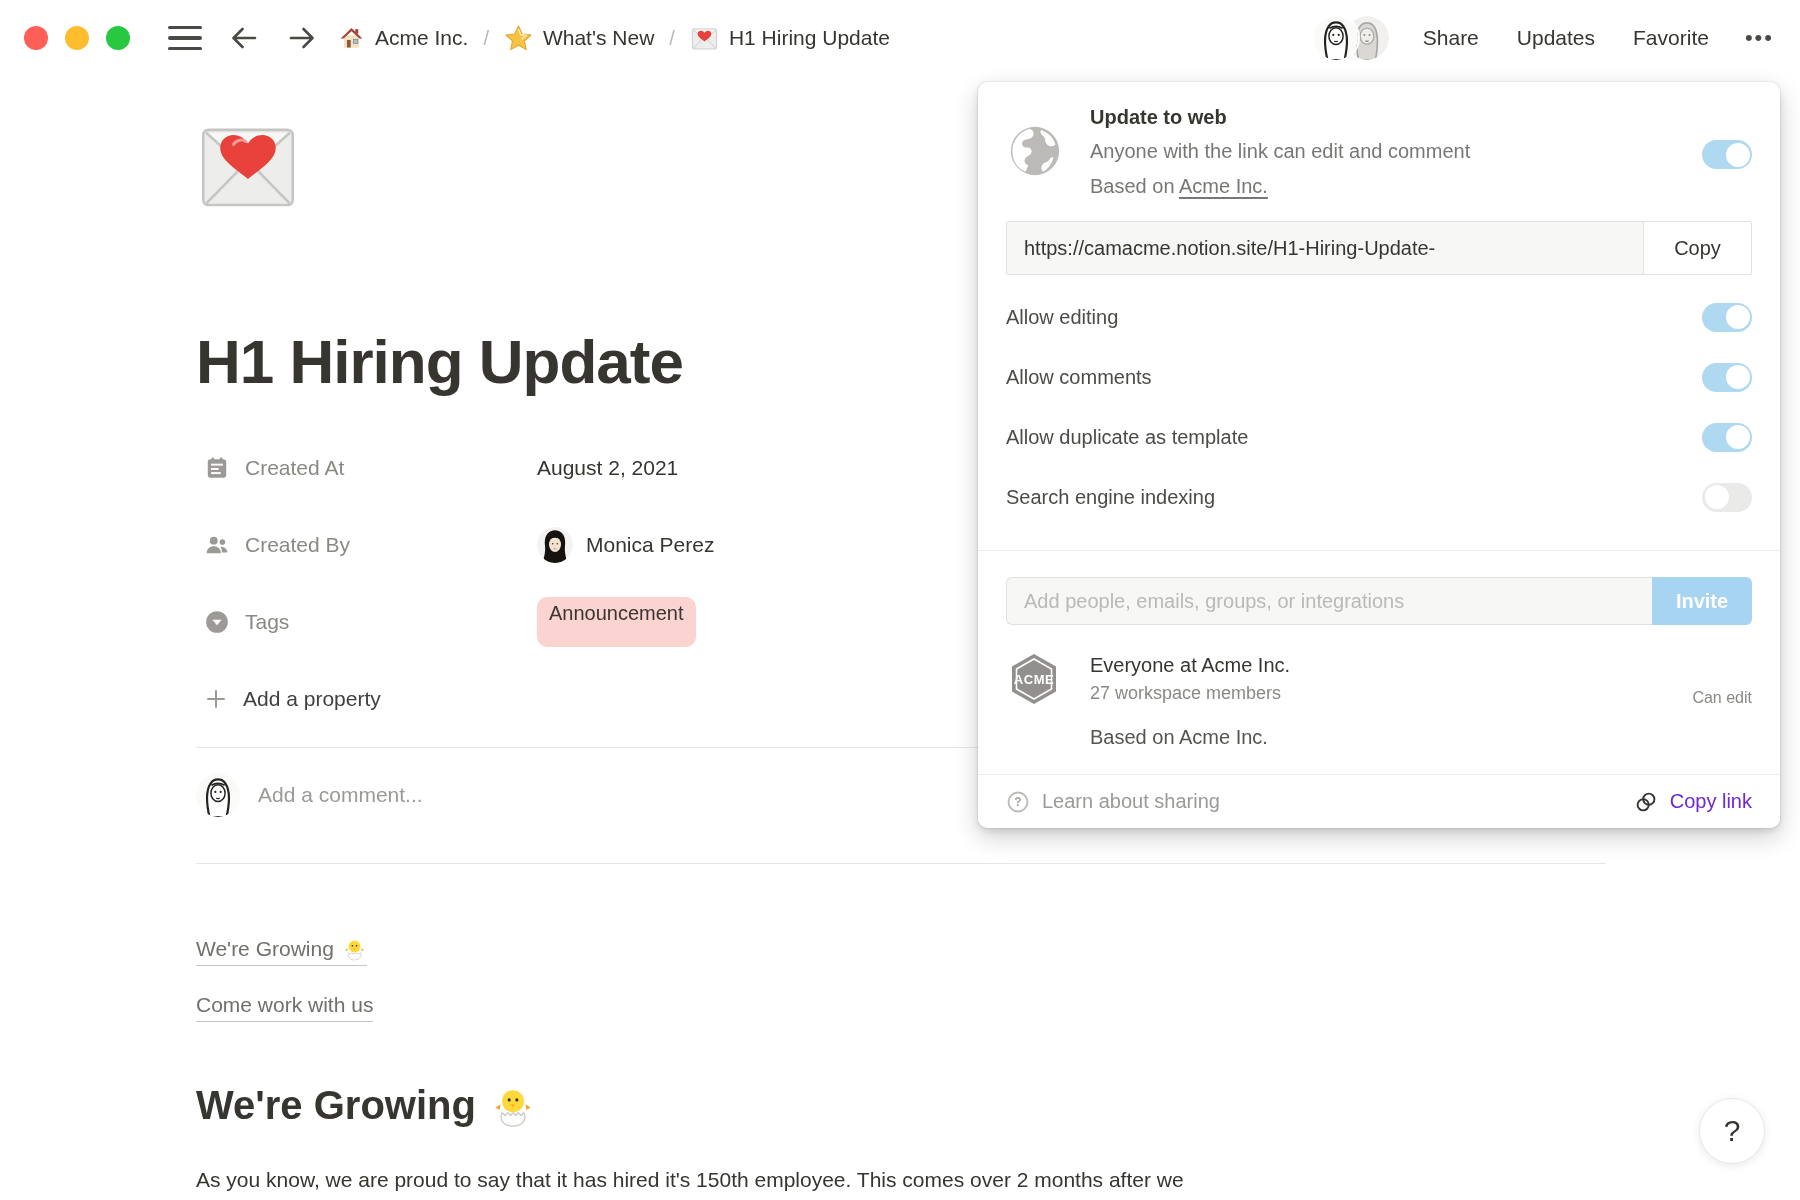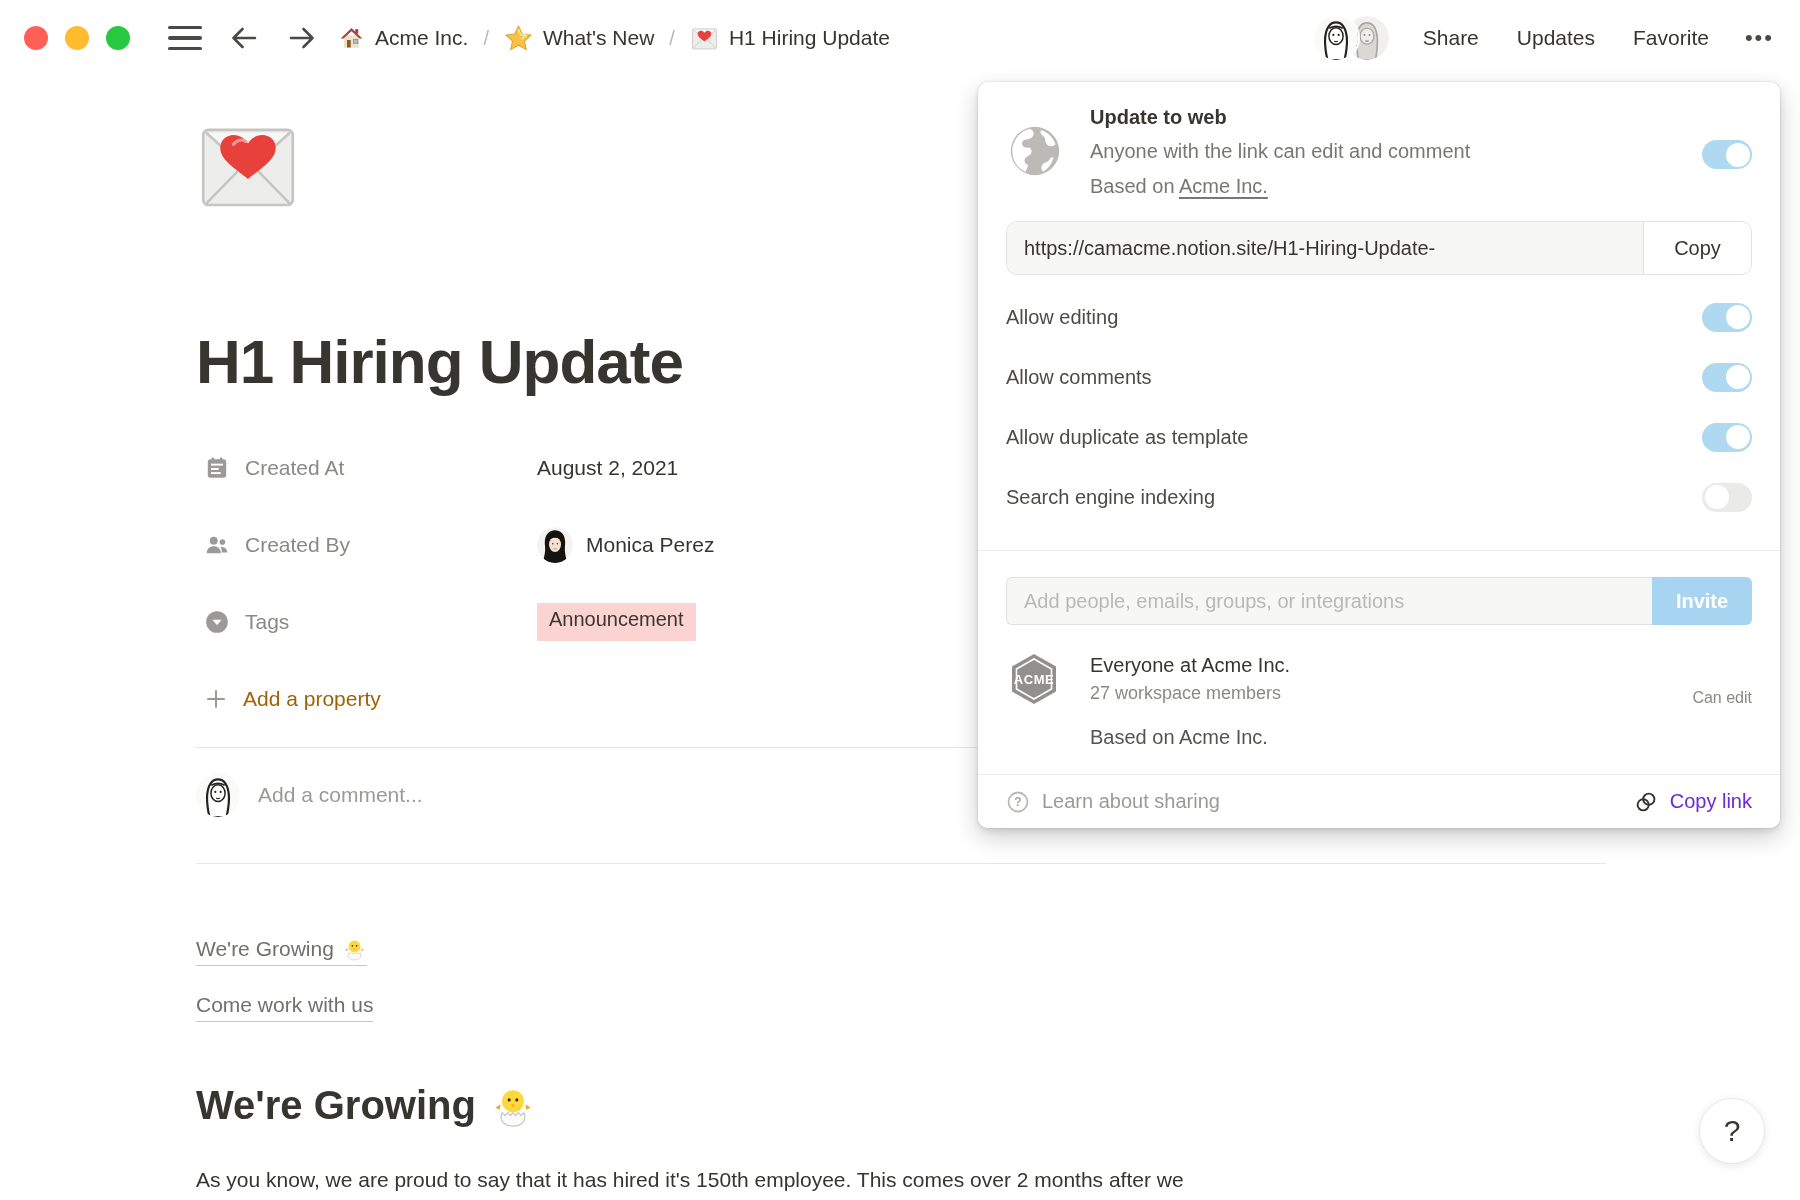--- a/index.html
+++ b/index.html
@@ -29,23 +29,23 @@
   .tb-more { margin-left:36px; font-size:22px; letter-spacing:2px; color:#4A4945; cursor:pointer; }
 
   
   .content { position:absolute; left:196px; top:76px; width:1410px; }
   .page-icon { width:104px; height:104px; margin-top:38px; cursor:pointer; }
   .page-title { margin-top:104px; font-size:62px; font-weight:700; letter-spacing:-1px; line-height:1.15; }
   .props { margin-top:32px; }
   .prop-row { display:flex; align-items:center; height:77px; padding-left:8px; }
   .prop-label { display:flex; align-items:center; gap:15px; width:333px; color:#8A8983; font-size:21px; cursor:pointer; }
   .prop-value { font-size:21px; color:#37352F; display:flex; align-items:center; gap:13px; cursor:pointer; }
-  .tag-badge { background:#FBD3D0; color:#3A3631; border-radius:1px; padding:5px 12px 10px; font-size:20px; }
+  .tag-badge { background:#FBD3D0; color:#3A3631; border-radius:10px; padding:5px 12px 22px; font-size:20px; }
   .add-prop { color:#9B9A97; }
-  .add-prop .prop-label { color:#a16207;text-align:right; }
+  .add-prop .prop-label { color:#404040;text-align:right; }
   .divider { height:1px; background:rgba(55,53,47,.12); }
   .divider.d1 { margin-top:10px; }
   .comment-row { margin-top:24px; display:flex; align-items:center; gap:18px; height:46px; cursor:text; }
   .comment-row .avatar { width:44px; height:44px; border-radius:50%; }
   .comment-placeholder { font-size:21px; color:#9B9A97; }
   .divider.d2 { margin-top:45px; }
   .toc { margin-top:72px; }
   .toc-link { display:inline-flex; align-items:center; gap:8px; font-size:21px; color:#71706B;
     border-bottom:1.5px solid rgba(55,53,47,.28); padding-bottom:4px; cursor:pointer; }
   .toc-row + .toc-row { margin-top:27px; }
@@ -61,21 +61,21 @@
   .share-web-text { flex:1; margin-left:26px; }
   .pop-title { font-size:20px; font-weight:700; color:#37352F; }
   .pop-sub { font-size:20px; color:#787774; margin-top:9px; line-height:26px; }
   .based-link { text-decoration:underline; text-underline-offset:4px; cursor:pointer; }
   .share-web .toggle { margin-top:34px; }
   .toggle { width:50px; height:29px; border-radius:15px; position:relative; flex:none; cursor:pointer; }
   .toggle.on { background:#AFD8F1; }
   .toggle.off { background:#EAEAE8; }
   .toggle .knob { position:absolute; top:2.5px; width:24px; height:24px; border-radius:50%; background:#fff; }
   .toggle.on .knob { right:2.5px; } .toggle.off .knob { left:2.5px; }
-  .url-row { margin:22px 28px 0; height:54px; display:flex; border:1px solid #E2E1DF; border-radius:11px; overflow:hidden; }
+  .url-row { margin:22px 28px 0; height:54px; display:flex; border:1px solid #E2E1DF; border-radius:2px; overflow:hidden; }
   .url-input { flex:1; min-width:0; background:#F7F7F5; border:none; outline:none; padding:0 17px;
     font-size:20px; color:#37352F; font-family:inherit; }
   .copy-btn { width:108px; background:#fff; border:none; border-left:1px solid #E2E1DF;
     font-size:20px; color:#37352F; font-family:inherit; cursor:pointer; }
   .toggle-rows { margin-top:12px; }
   .toggle-row { height:60px; display:flex; align-items:center; justify-content:space-between;
     padding:0 28px; font-size:20px; color:#4C4B47; }
   .invite-section { margin-top:23px; border-top:1px solid #EDECEA; padding:26px 28px 0; }
   .invite-group { display:flex; height:48px; }
   .invite-input { flex:1; min-width:0; background:#F7F7F5; border:1px solid #E2E1DF; border-right:none;

